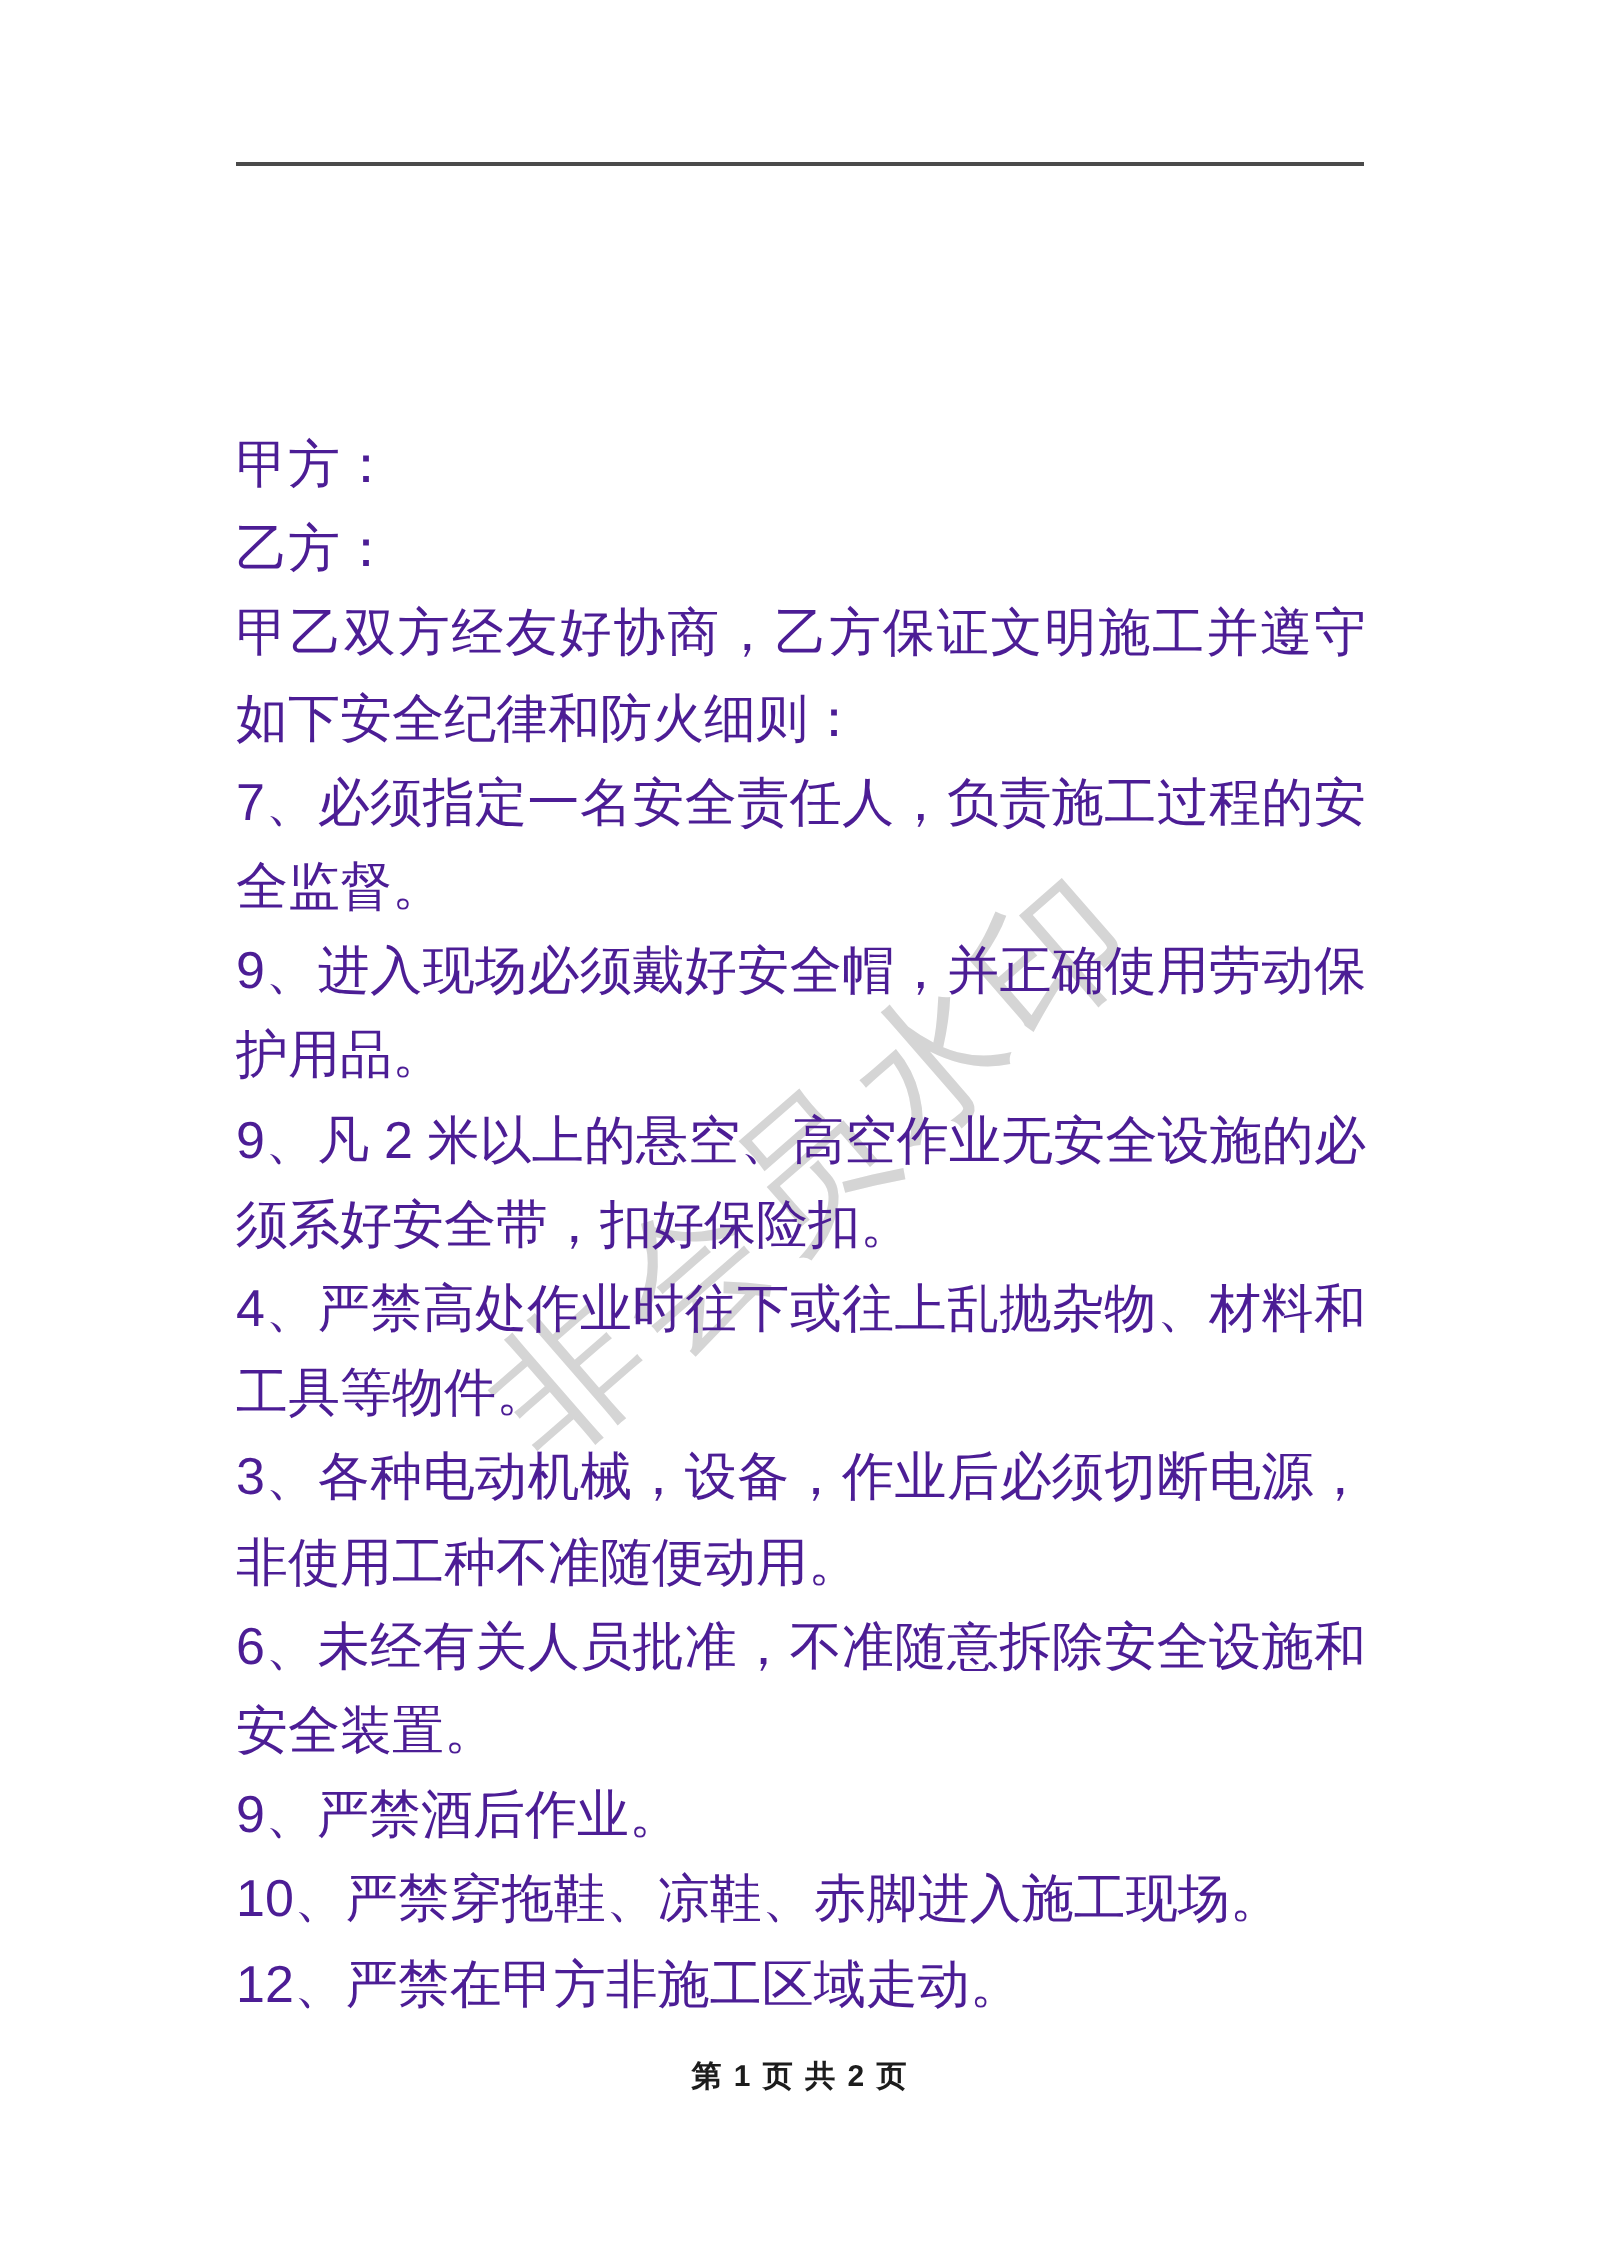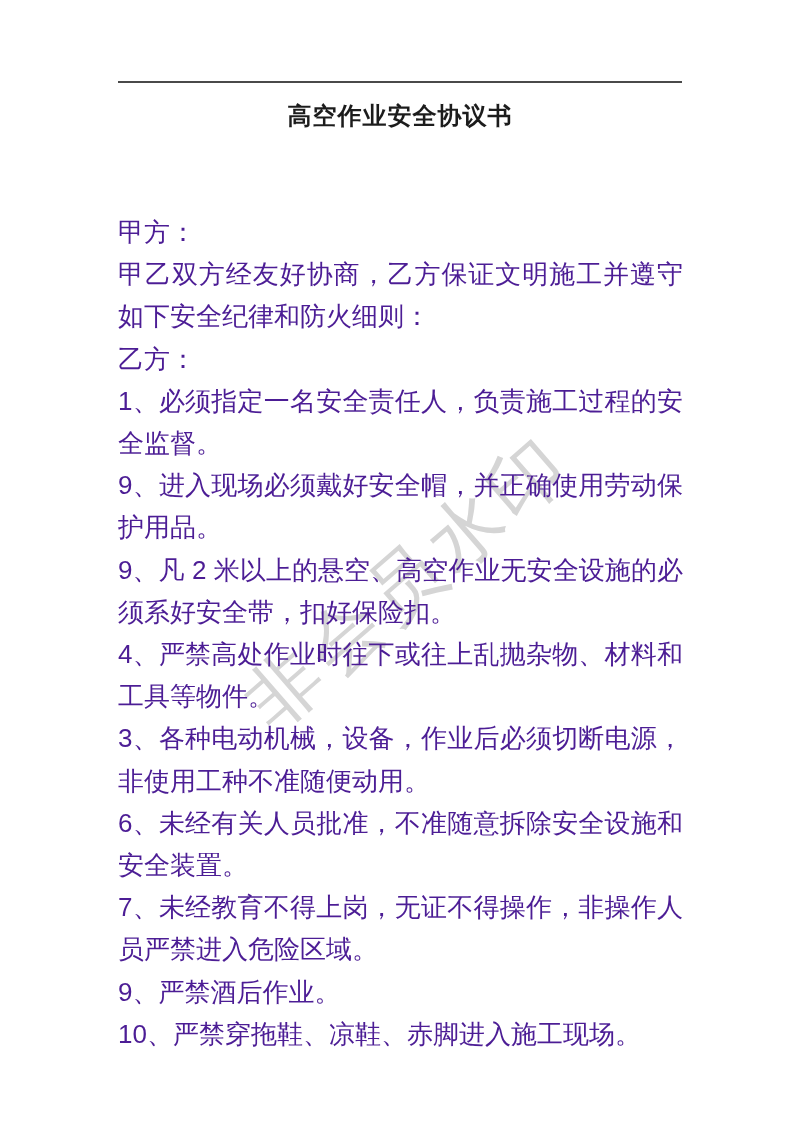--- a/index.html
+++ b/index.html
@@ -79,33 +79,33 @@
     z-index: 2;
   }
 </style>
 </head>
 <body>
 
 <div class="page">
 
   <div class="top-rule"></div>
 
-  <div class="doc-title">高空作业安全协议书</div>
 
   <div class="watermark">非会员水印</div>
 
   <div class="body-text">
       <div class="para">甲方：</div>
+      <div class="para">乙方：</div>
       <div class="para">甲乙双方经友好协商，乙方保证文明施工并遵守如下安全纪律和防火细则：</div>
-      <div class="para">乙方：</div>
-      <div class="para">1、必须指定一名安全责任人，负责施工过程的安全监督。</div>
+      <div class="para">7、必须指定一名安全责任人，负责施工过程的安全监督。</div>
       <div class="para">9、进入现场必须戴好安全帽，并正确使用劳动保护用品。</div>
       <div class="para">9、凡 2 米以上的悬空、高空作业无安全设施的必须系好安全带，扣好保险扣。</div>
       <div class="para">4、严禁高处作业时往下或往上乱抛杂物、材料和工具等物件。</div>
       <div class="para">3、各种电动机械，设备，作业后必须切断电源，非使用工种不准随便动用。</div>
       <div class="para">6、未经有关人员批准，不准随意拆除安全设施和安全装置。</div>
-      <div class="para">7、未经教育不得上岗，无证不得操作，非操作人员严禁进入危险区域。</div>
       <div class="para">9、严禁酒后作业。</div>
       <div class="para">10、严禁穿拖鞋、凉鞋、赤脚进入施工现场。</div>
+      <div class="para">12、严禁在甲方非施工区域走动。</div>
     </div>
 
+  <div class="footer">第 1 页 共 2 页</div>
 
 </div>
 
 </body></html>

